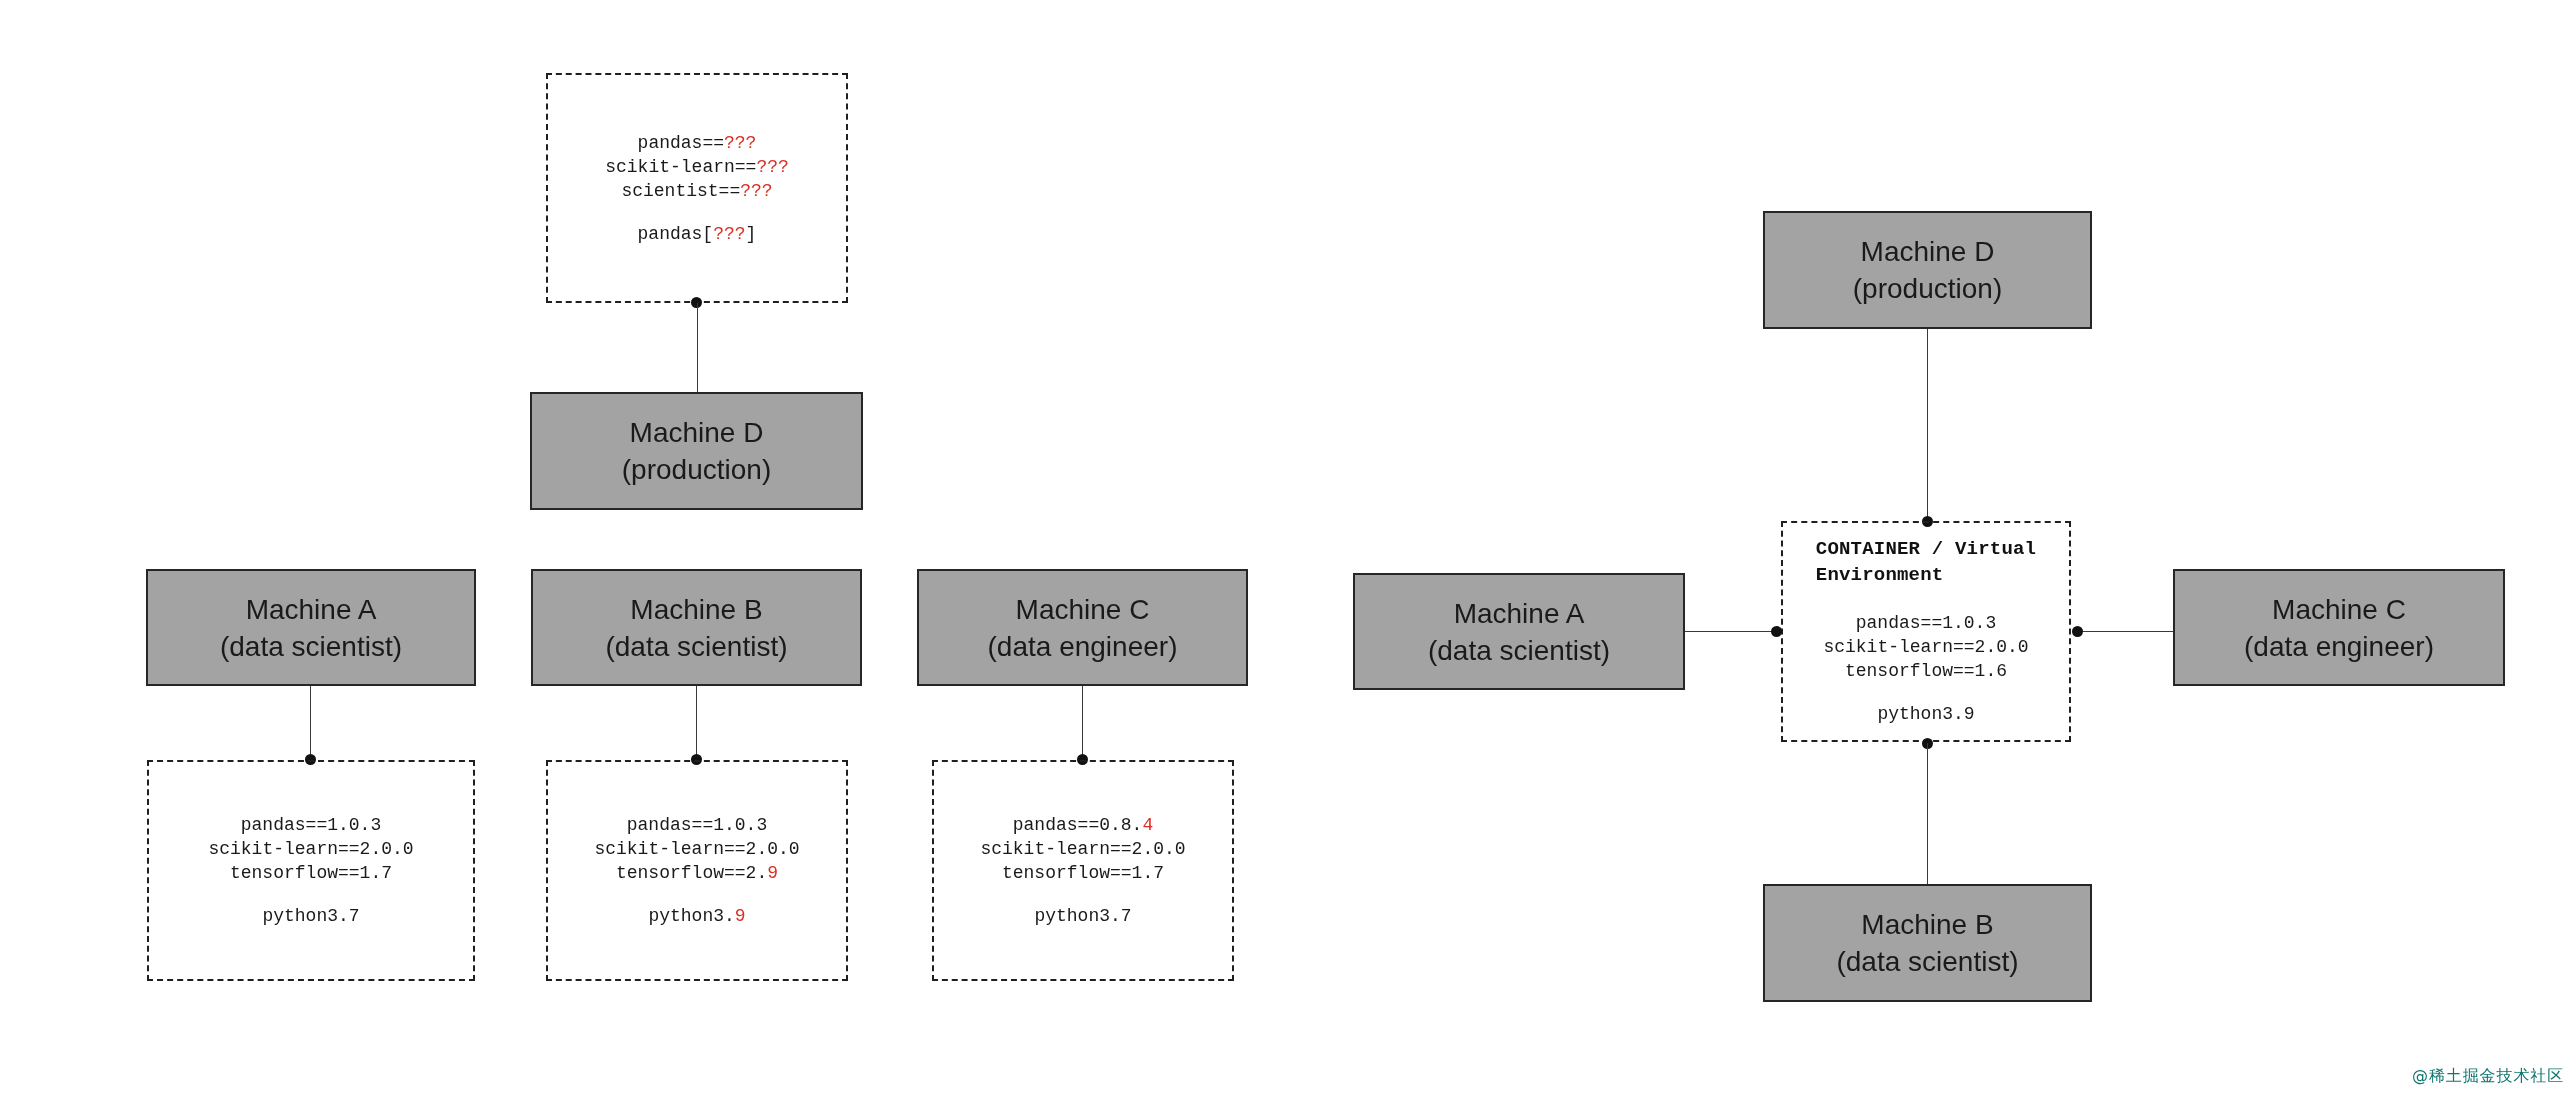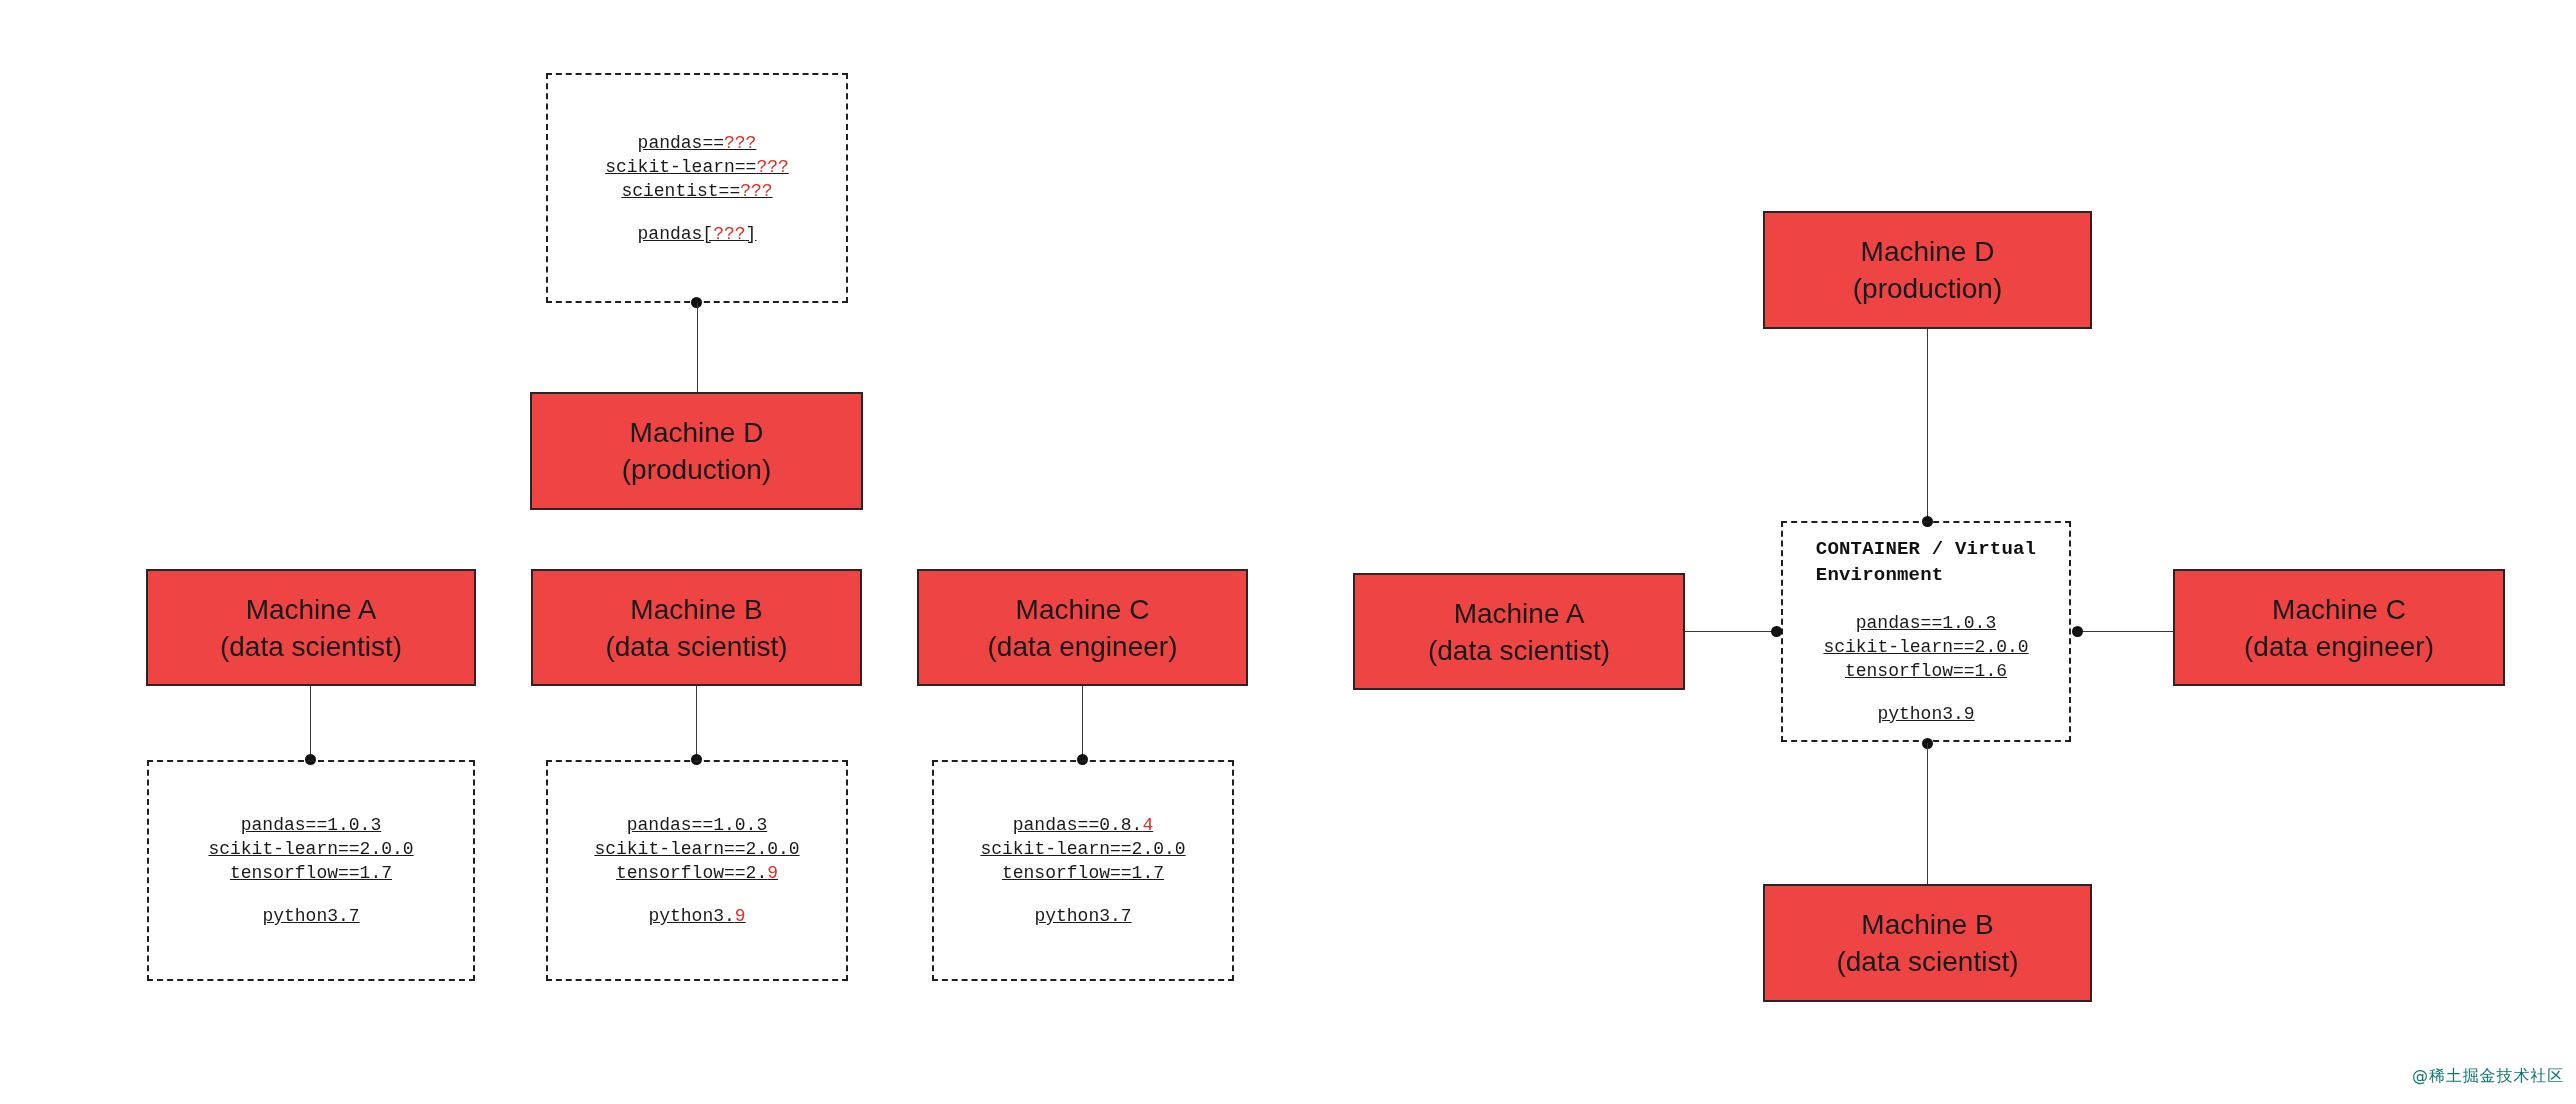--- a/index.html
+++ b/index.html
@@ -16,21 +16,21 @@
     width: 2576px;
     height: 1104px;
     background: #ffffff;
     overflow: hidden;
   }
 
   
   .box {
     position: absolute;
     box-sizing: border-box;
-    background: #ef4444;
+    background: #a3a3a3;
     display: flex;
     flex-direction: column;
     align-items: center;
     justify-content: center;
     text-align: center;
   }
   .solid-box {
     border: 2.1px solid #262626;
   }
   .dashed-box {
@@ -48,21 +48,20 @@
   }
 
   
   .reqs {
     font-family: "Liberation Mono", "DejaVu Sans Mono", monospace;
     font-size: 18px;
     line-height: 24px;
     color: #1a1a1a;
     text-align: center;
     white-space: nowrap;
-    text-decoration: underline;
   }
   .reqs .hl {
     color: #d93025;
   }
   .reqs .spacer {
     display: block;
     height: 19px;
   }
   .container-head {
     font-family: "Liberation Mono", "DejaVu Sans Mono", monospace;

